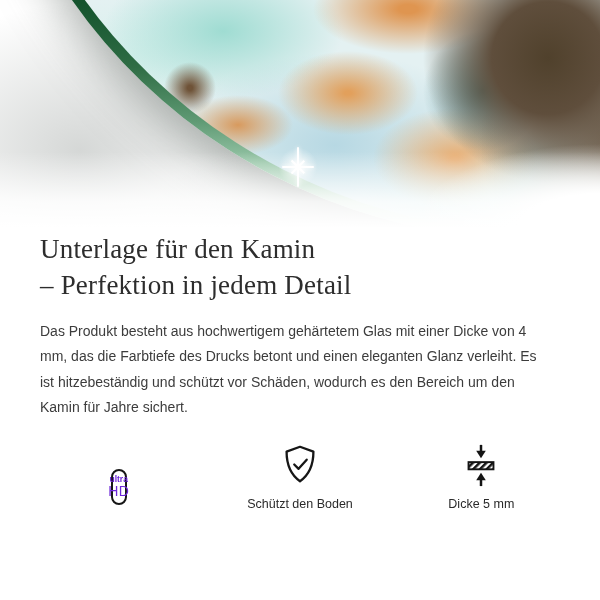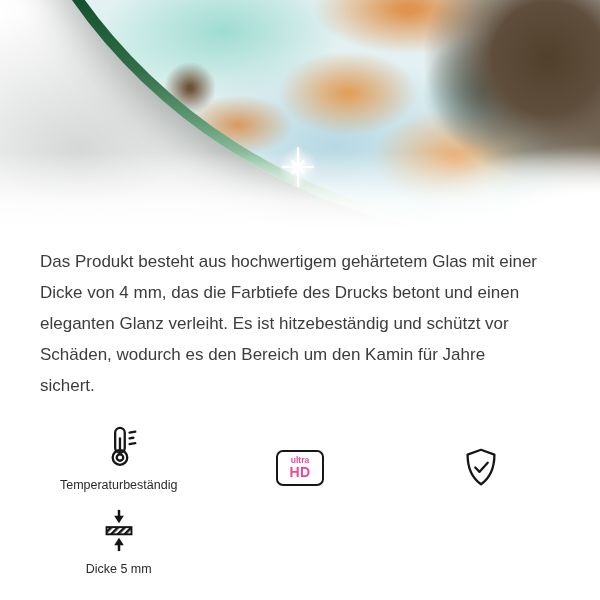--- a/index.html
+++ b/index.html
@@ -88,21 +88,21 @@
     font-family:"Liberation Serif", serif;
     font-weight:500;
     font-size:27px;
     line-height:1.33;
     color:#2d2d2d;
     letter-spacing:0.2px;
   }
   .description {
     margin-top:15px;
     max-width:504px;
-    font-size:17px;
+    font-size:14px;
     line-height:1.82;
     color:#3c3c3c;
   }
 
   
   .features {
     margin:20px 28px 0 28px;
     display:grid;
     grid-template-columns:repeat(3, 1fr);
     row-gap:14px;
@@ -113,27 +113,27 @@
   .feature .icon-box {
     height:48px; display:flex; align-items:center; justify-content:center;
   }
   .feature .label {
     margin-top:8px;
     font-size:12.5px;
     color:#2a2a2a;
     white-space:nowrap;
   }
   .ultrahd-frame {
-    width:48px; height:36px;
-    border:2.5px solid #161616; border-radius:7px;
+    width:16px; height:36px;
+    border:2.5px solid #161616; border-radius:15px;
     display:flex; flex-direction:column; align-items:center; justify-content:center;
-    color:#ec4899;
+    color:#6d28d9;
   }
   .ultrahd-frame .t1 { font-size:8.5px; font-weight:bold; line-height:1; }
-  .ultrahd-frame .t2 { font-size:14px; font-weight:bold; line-height:1.05; letter-spacing:0.3px; }
+  .ultrahd-frame .t2 { font-size:14px; font-weight:normal; line-height:1.05; letter-spacing:0.3px; }
   .edge-triangle {
     width:38px; height:34px;
     clip-path:polygon(100% 0, 100% 100%, 0 100%);
     background:repeating-linear-gradient(135deg, #141414 0 3.6px, rgba(0,0,0,0) 3.6px 8.6px);
   }
 </style>
 </head>
 <body>
 
 <div class="hero">
@@ -145,56 +145,47 @@
       <span class="ray-v"></span>
       <span class="ray-h"></span>
     <span class="ray-d1"></span>
       <span class="ray-d2"></span>
   </div>
   <div class="hero-fade"></div>
   <div class="hero-fade-corner"></div>
 </div>
 
 <div class="content">
+  <h1 class="headline">
+    <span>Unterlage für den Kamin</span><br>
+    <span>– Perfektion in jedem Detail</span>
+  </h1>
   <p class="description">Das Produkt besteht aus hochwertigem gehärtetem Glas mit einer Dicke von 4 mm, das die Farbtiefe des Drucks betont und einen eleganten Glanz verleiht. Es ist hitzebeständig und schützt vor Schäden, wodurch es den Bereich um den Kamin für Jahre sichert.</p>
 </div>
 
 <div class="features">
 
-  <div class="feature">
-    <div class="icon-box">
-      <svg viewBox="0 0 48 48" width="46" height="46" fill="none" stroke="#161616" stroke-width="2.4" stroke-linecap="round">
-        <rect x="20" y="5" width="10" height="26" rx="5"></rect>
-        <circle cx="25" cy="36" r="7.6"></circle>
-        <circle cx="25" cy="36" r="3.4"></circle>
-        <line x1="25" y1="16" x2="25" y2="30"></line>
-        <line x1="35" y1="10" x2="41" y2="9"></line>
-        <line x1="35" y1="16" x2="39" y2="15.4"></line>
-        <line x1="35" y1="22" x2="41" y2="21"></line>
-      </svg>
-    </div>
-    <div class="label">Temperaturbeständig</div>
-  </div>
 
   <div class="feature">
     <div class="icon-box">
       <div class="ultrahd-frame">
         <span class="t1">ultra</span>
         <span class="t2">HD</span>
       </div>
     </div>
   </div>
 
   <div class="feature">
     <div class="icon-box">
       <svg viewBox="0 0 48 48" width="46" height="46" fill="none" stroke="#161616" stroke-width="2.4" stroke-linecap="round" stroke-linejoin="round">
         <path d="M24 5 L38 10 C38 24 34 34 24 41 C14 34 10 24 10 10 Z"></path>
         <path d="M18 23.5 L22.5 28 L31 18.5"></path>
       </svg>
     </div>
+    <div class="label">Schützt den Boden</div>
   </div>
 
 
 
   <div class="feature">
     <div class="icon-box">
       <svg viewBox="0 0 48 48" width="46" height="46">
         <defs>
           <pattern id="hatchbar" width="5" height="5" patternUnits="userSpaceOnUse" patternTransform="rotate(45)">
             <rect width="5" height="5" fill="#ffffff"></rect>

